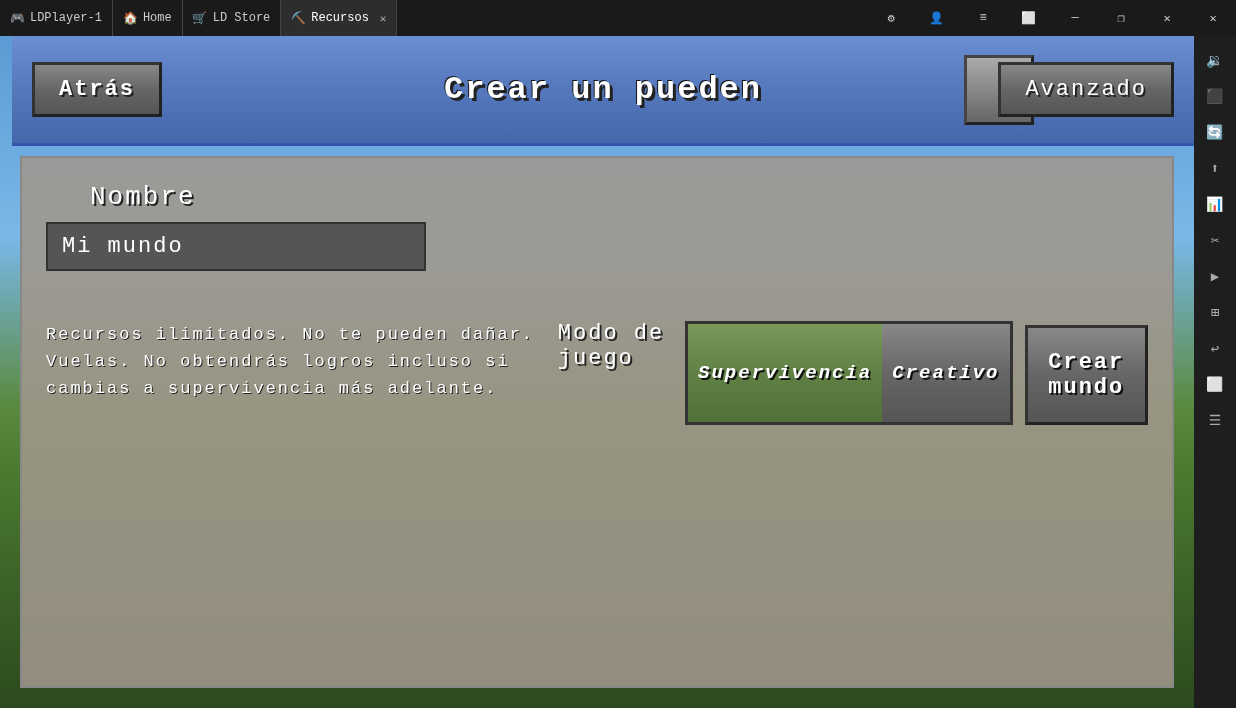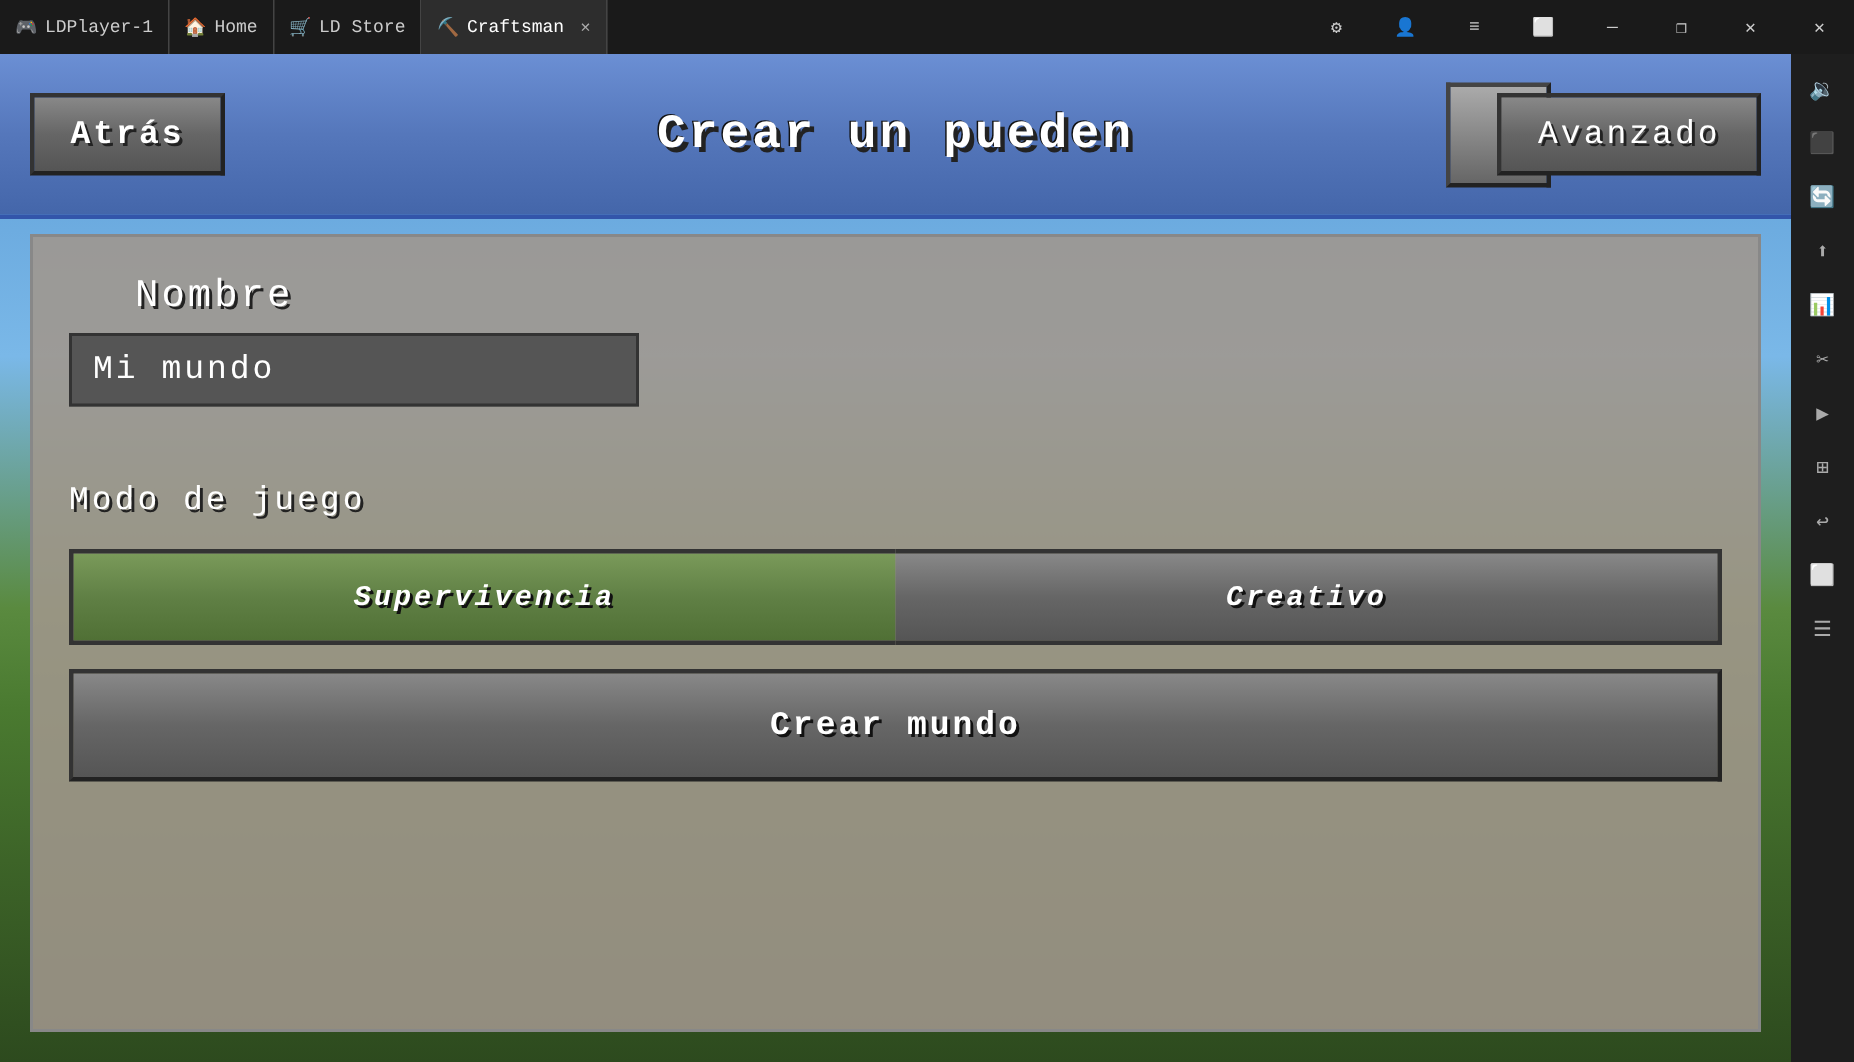--- a/index.html
+++ b/index.html
@@ -112,21 +112,21 @@
           #5a8a3f 55%,
           #4a7a30 65%,
           #3d6428 80%,
           #2d4a1e 100%
         );
     }
 
     
     .header-bar {
       position: absolute;
-      top: 0; left: 0; right: 0;
+      top: 0; left: 12px; right: 0;
       height: 110px;
       background: linear-gradient(180deg, #6b8fd4 0%, #5577bb 50%, #4466aa 100%);
       border-bottom: 3px solid #3355aa;
       display: flex;
       align-items: center;
       justify-content: center;
       padding: 0 20px;
       z-index: 10;
     }
 
@@ -233,21 +233,20 @@
       font-size: 17px;
       color: #fff;
       text-shadow: 1px 1px 0 #222;
       line-height: 1.6;
       letter-spacing: 1px;
     }
 
     .right-panel {
       flex: 1.2;
       display: flex;
-      flex-direction: column;
       gap: 12px;
     }
 
     .modo-label {
       font-family: 'Courier New', monospace;
       font-size: 22px;
       color: #fff;
       text-shadow: 2px 2px 0 #222;
       letter-spacing: 2px;
       margin-bottom: 8px;
@@ -318,21 +317,21 @@
   <div class="tab">
     <span>🏠</span>
     <span>Home</span>
   </div>
   <div class="tab">
     <span>🛒</span>
     <span>LD Store</span>
   </div>
   <div class="tab active">
     <span>⛏️</span>
-    <span>Craftsman</span>
+    <span>Recursos</span>
     <span class="tab-close">✕</span>
   </div>
 
   <div class="win-controls">
     <div class="win-ctrl">⚙</div>
     <div class="win-ctrl">👤</div>
     <div class="win-ctrl">≡</div>
     <div class="win-ctrl">⬜</div>
     <div class="win-ctrl">—</div>
     <div class="win-ctrl">❐</div>
@@ -366,20 +365,21 @@
     <button class="btn-avanzado pixel-text">Avanzado</button>
   </div>
 
   <div class="content-panel">
     
     <div class="nombre-label pixel-text">Nombre</div>
     <input class="nombre-input pixel-text" type="text" value="Mi mundo" style="">
 
     <div class="lower-section">
 
+      <div class="description-text pixel-text">Recursos ilimitados. No te pueden dañar. Vuelas. No obtendrás logros incluso si cambias a supervivencia más adelante.</div>
 
       <div class="right-panel">
         <div class="modo-label pixel-text">Modo de juego</div>
 
         <div class="mode-buttons">
           <button class="btn-mode btn-supervivencia pixel-text">Supervivencia</button>
           <button class="btn-mode btn-creativo pixel-text">Creativo</button>
         </div>
 
         <button class="btn-crear-mundo pixel-text">Crear mundo</button>

